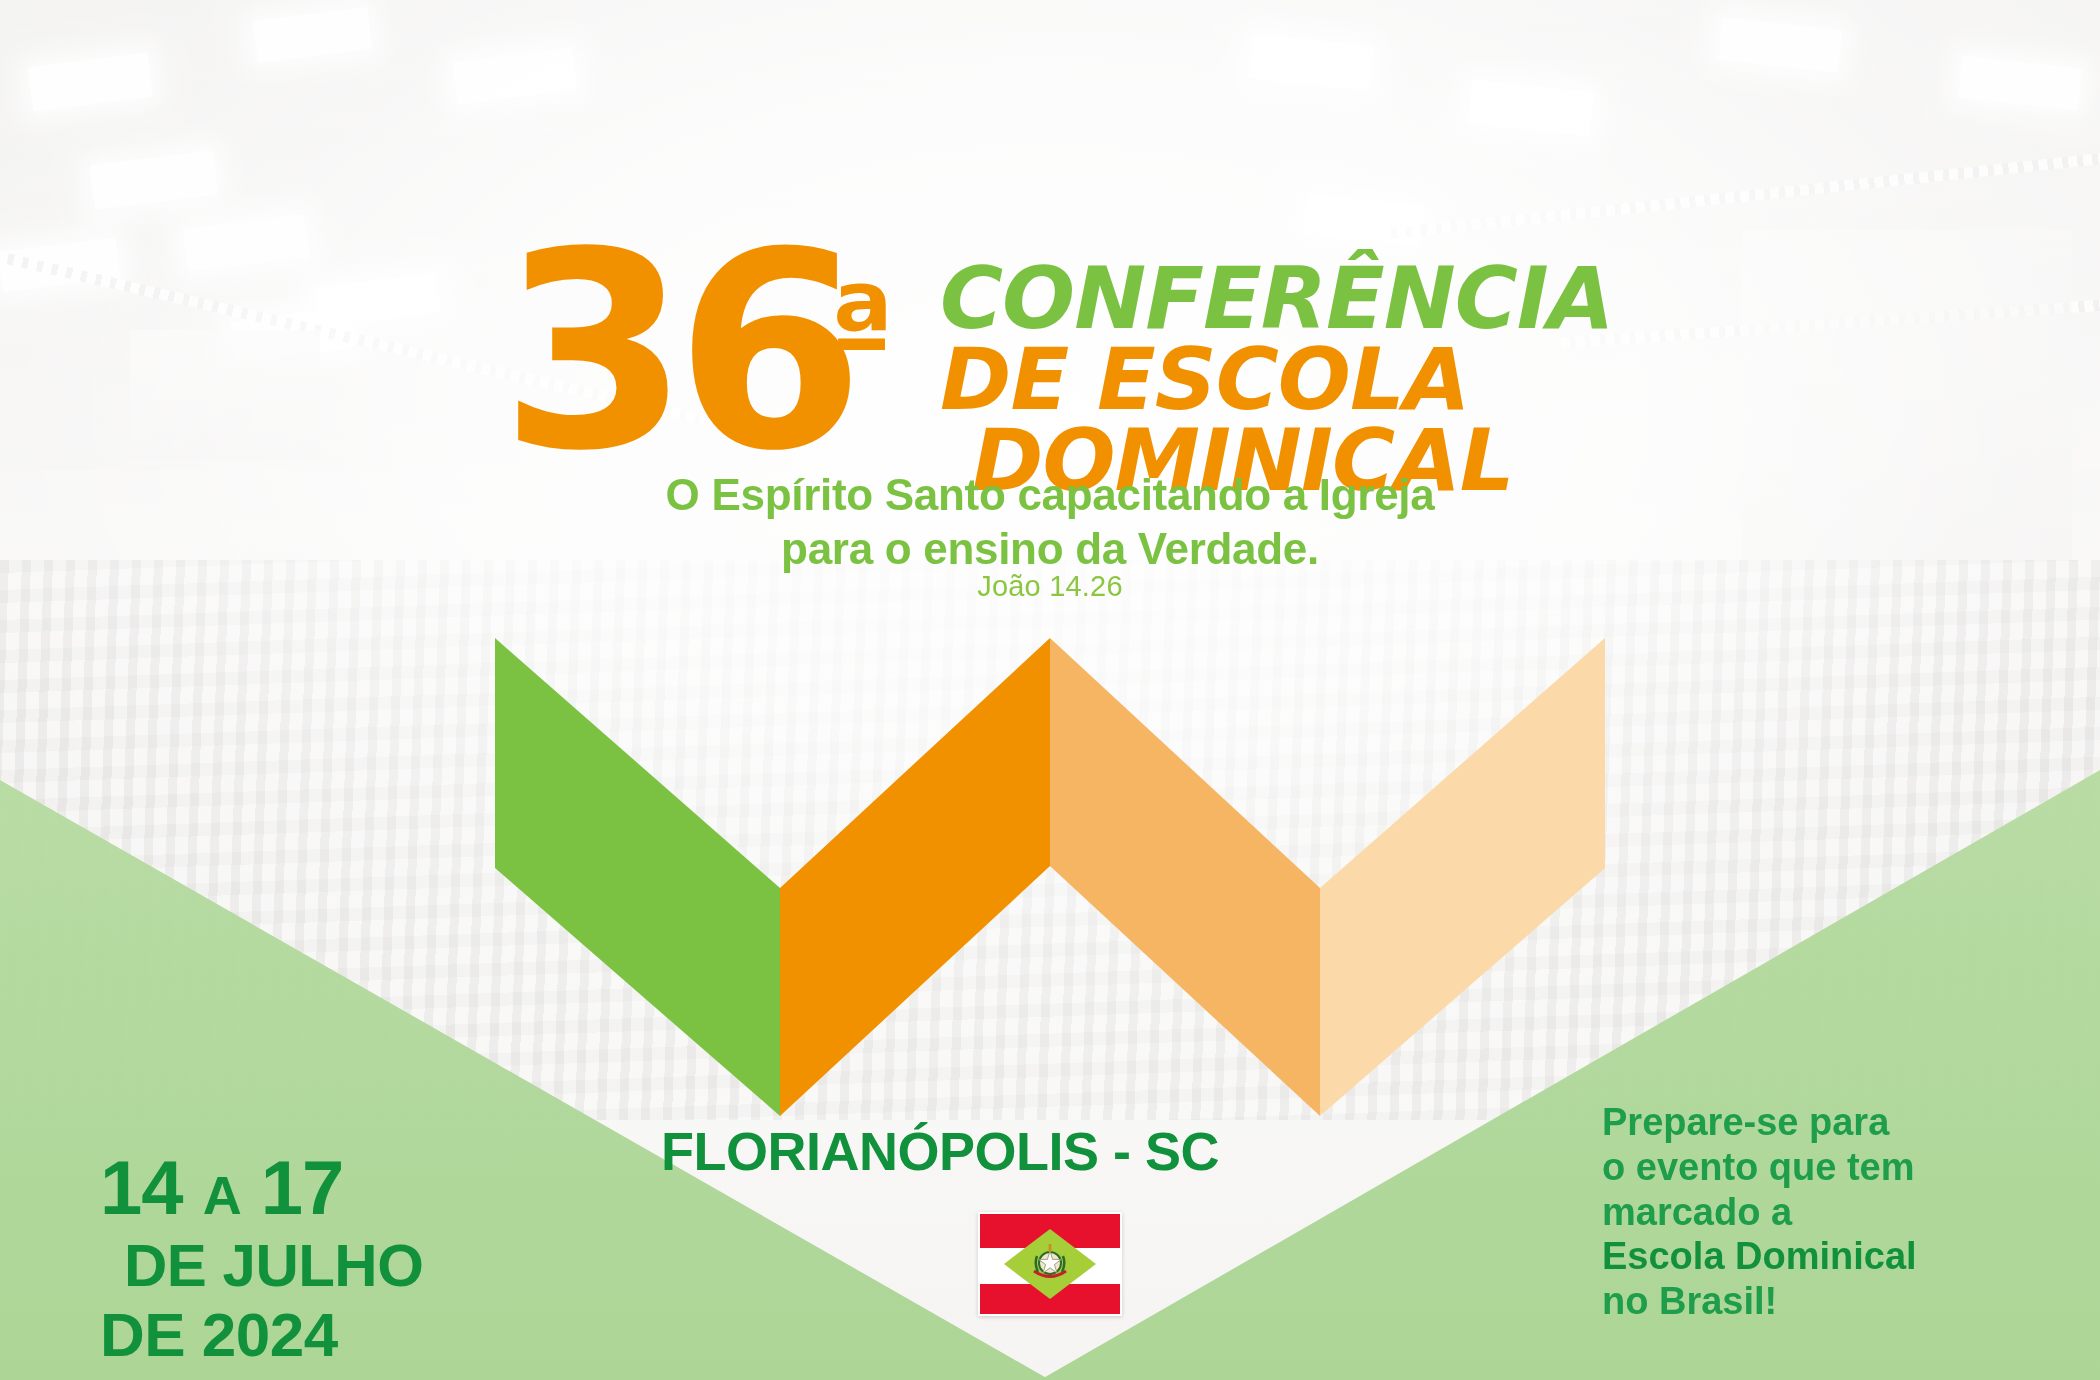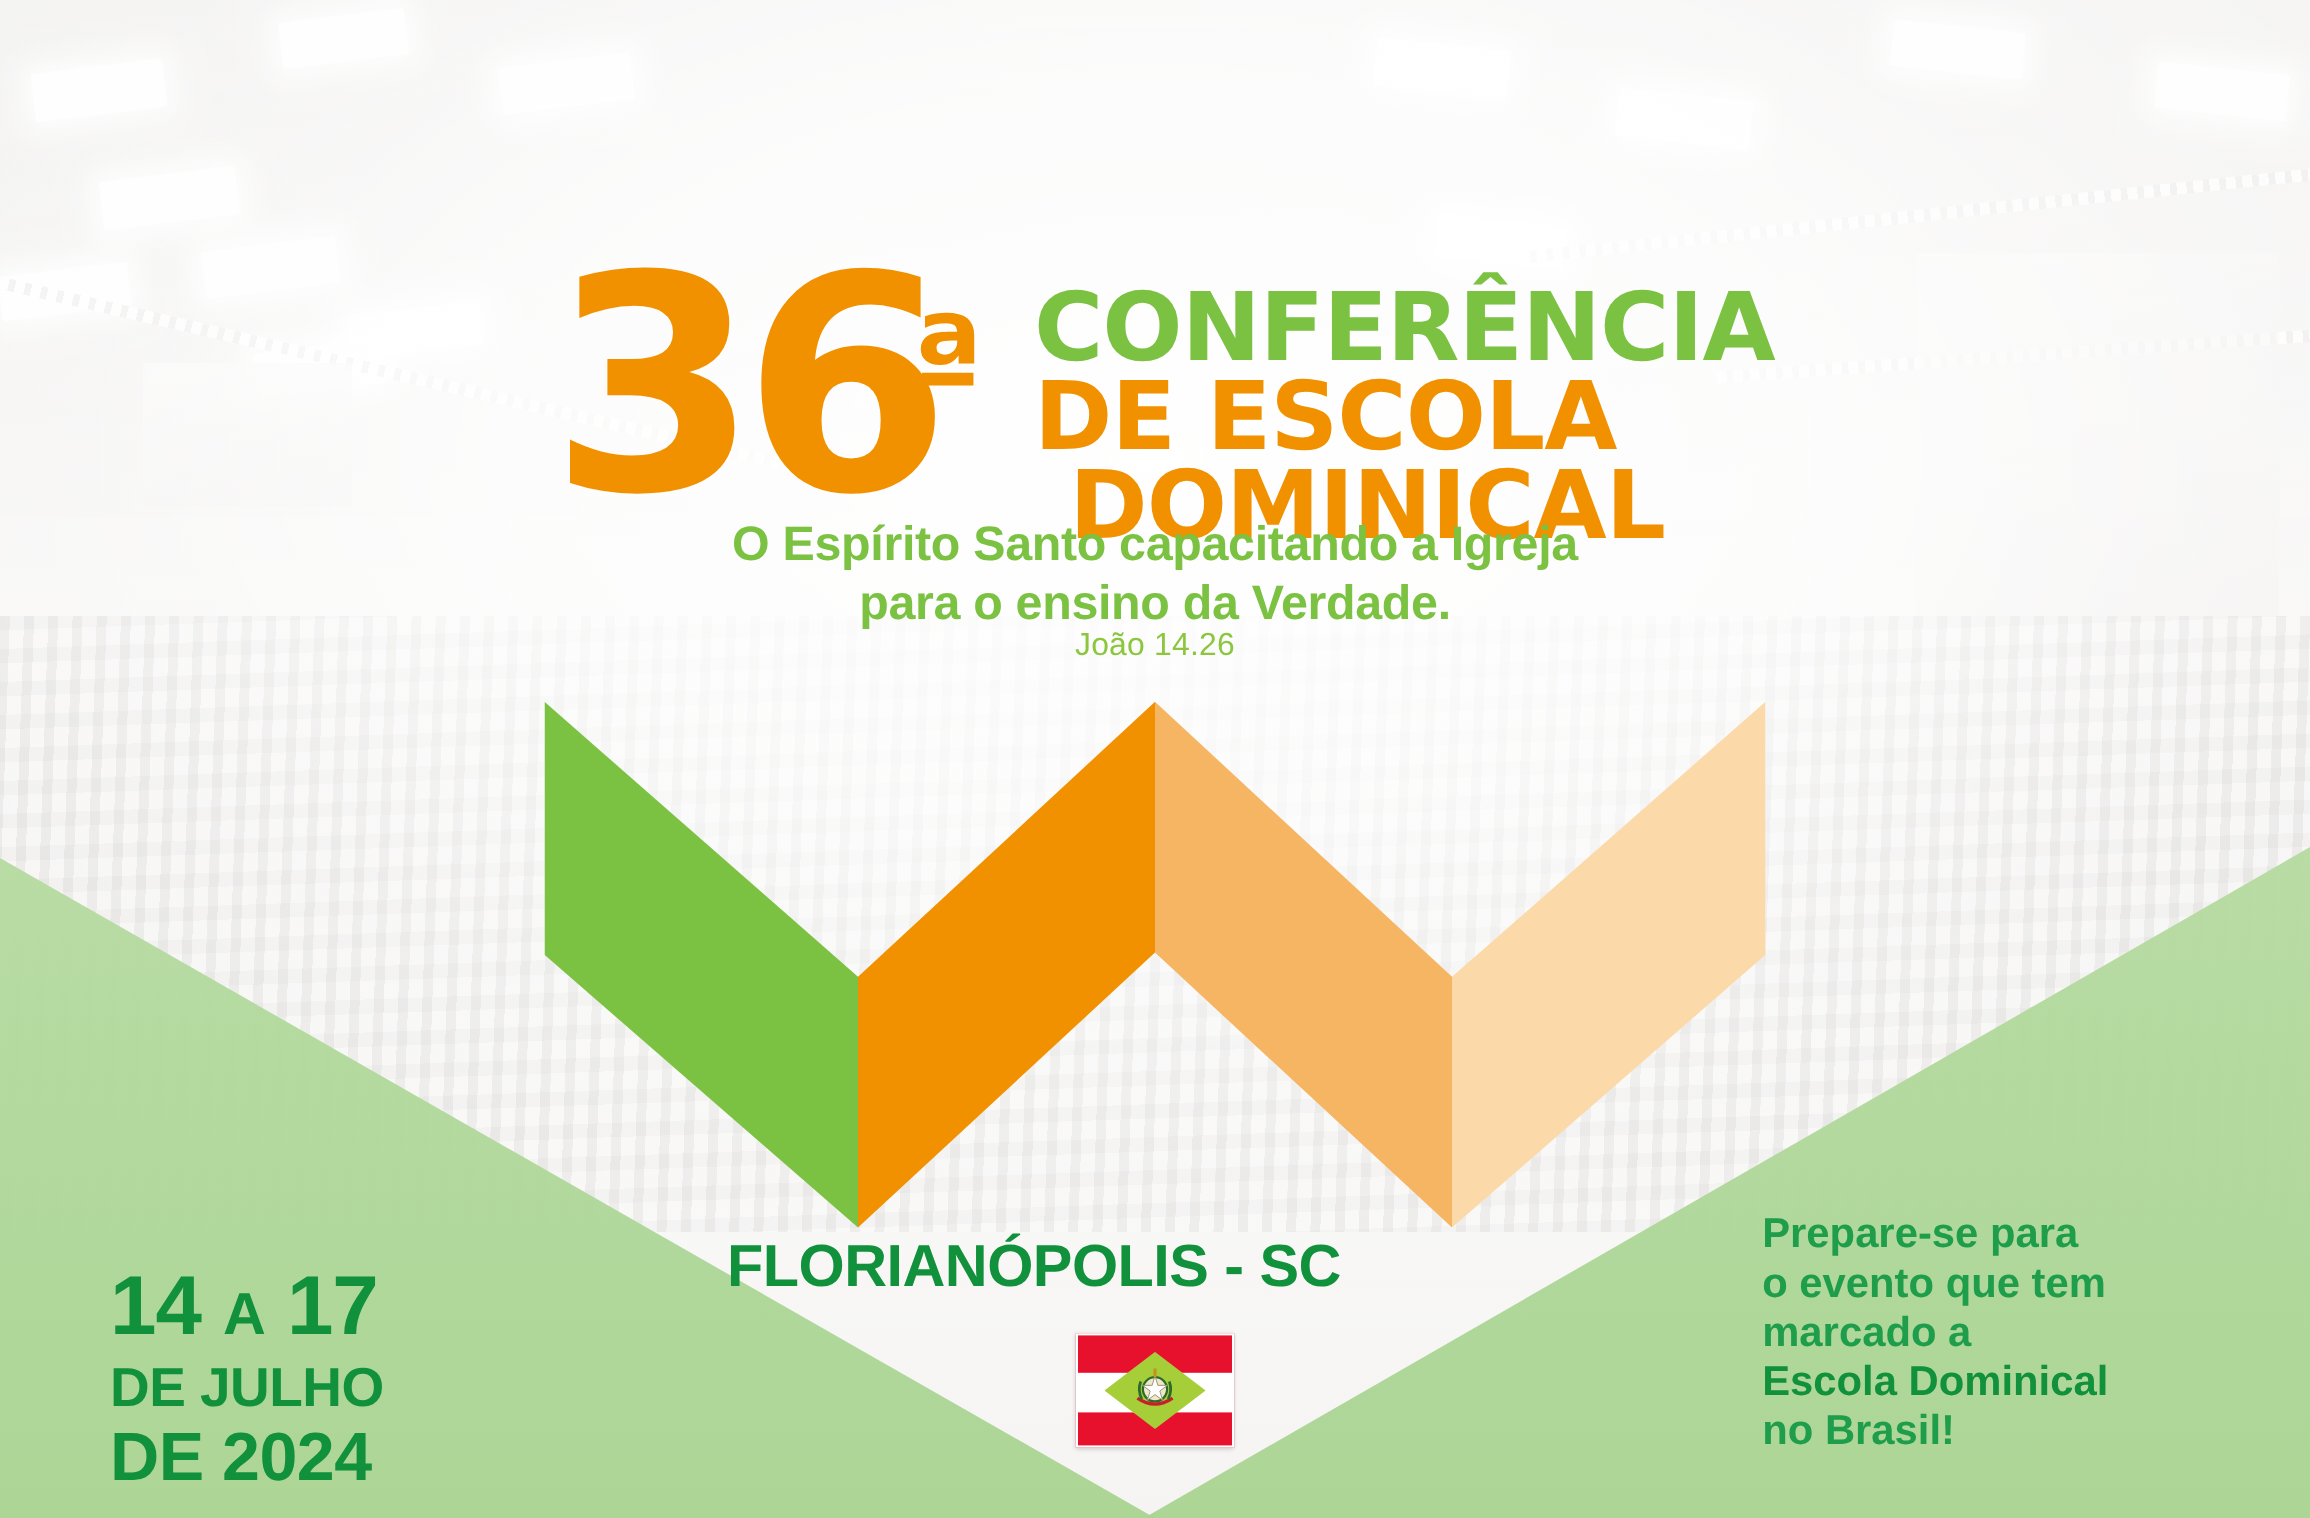--- a/index.html
+++ b/index.html
@@ -73,21 +73,21 @@
     position:absolute; left:500px; top:126px;
     font-size:272px; line-height:.78; font-weight:bold;
     color:#F29100; letter-spacing:-14px;
     font-family:"DejaVu Sans", sans-serif;
   }
   .ord-a{
     position:absolute; left:828px; top:152px;
     font-size:118px; font-weight:bold; color:#F29100;
     font-family:"DejaVu Sans", sans-serif; line-height:1;
   }
-  .titleblock{ position:absolute; left:940px; top:138px; }
+  .titleblock{ position:absolute; left:940px; top:138px;font-style:italic; }
   .t-line{ font-weight:bold; letter-spacing:-1px; line-height:.94;
            font-family:"DejaVu Sans", sans-serif; white-space:nowrap; }
   .t1{ font-size:86px; color:#7CC242; }
   .t2{ font-size:86px; color:#F29100; }
   .t3{ font-size:86px; color:#F29100;margin-left:32px; }
 
   
   .tagline{
     position:absolute; left:0; top:468px; width:2100px; text-align:center;
     color:#7CC242; font-size:44px; font-weight:bold; line-height:1.22;
@@ -116,21 +116,21 @@
                   transform:translate(-50%,-50%) ; background:#A6CE39;
                   clip-path:polygon(50% 0,100% 50%,50% 100%,0 50%); }
   .flag .arms{ position:absolute; left:50%; top:50%; width:44px; height:44px;
                transform:translate(-50%,-50%); }
 
   
   .dates{ position:absolute; left:100px; top:1122px; color:#12913D;
           font-weight:bold; line-height:1.0; }
   .d1{ font-size:76px; letter-spacing:-1px;margin-top:28px; }
   .d1 .sm{ font-size:54px; }
-  .d2{ font-size:50px; margin-top:10px; letter-spacing:-.5px; }
+  .d2{ font-size:60px; margin-top:10px; letter-spacing:-.5px;margin-left:24px; }
   .d3{ font-size:62px; margin-top:8px; letter-spacing:-.5px; }
 
   
   .promo{ position:absolute; right:78px; top:1100px; width:420px;
           color:#1E9D4B; font-size:38px; line-height:1.18; text-align:left;
           font-weight:600; }
   .promo .b{ font-weight:bold; color:#12913D; display:block; }
 </style>
 </head>
 <body>

